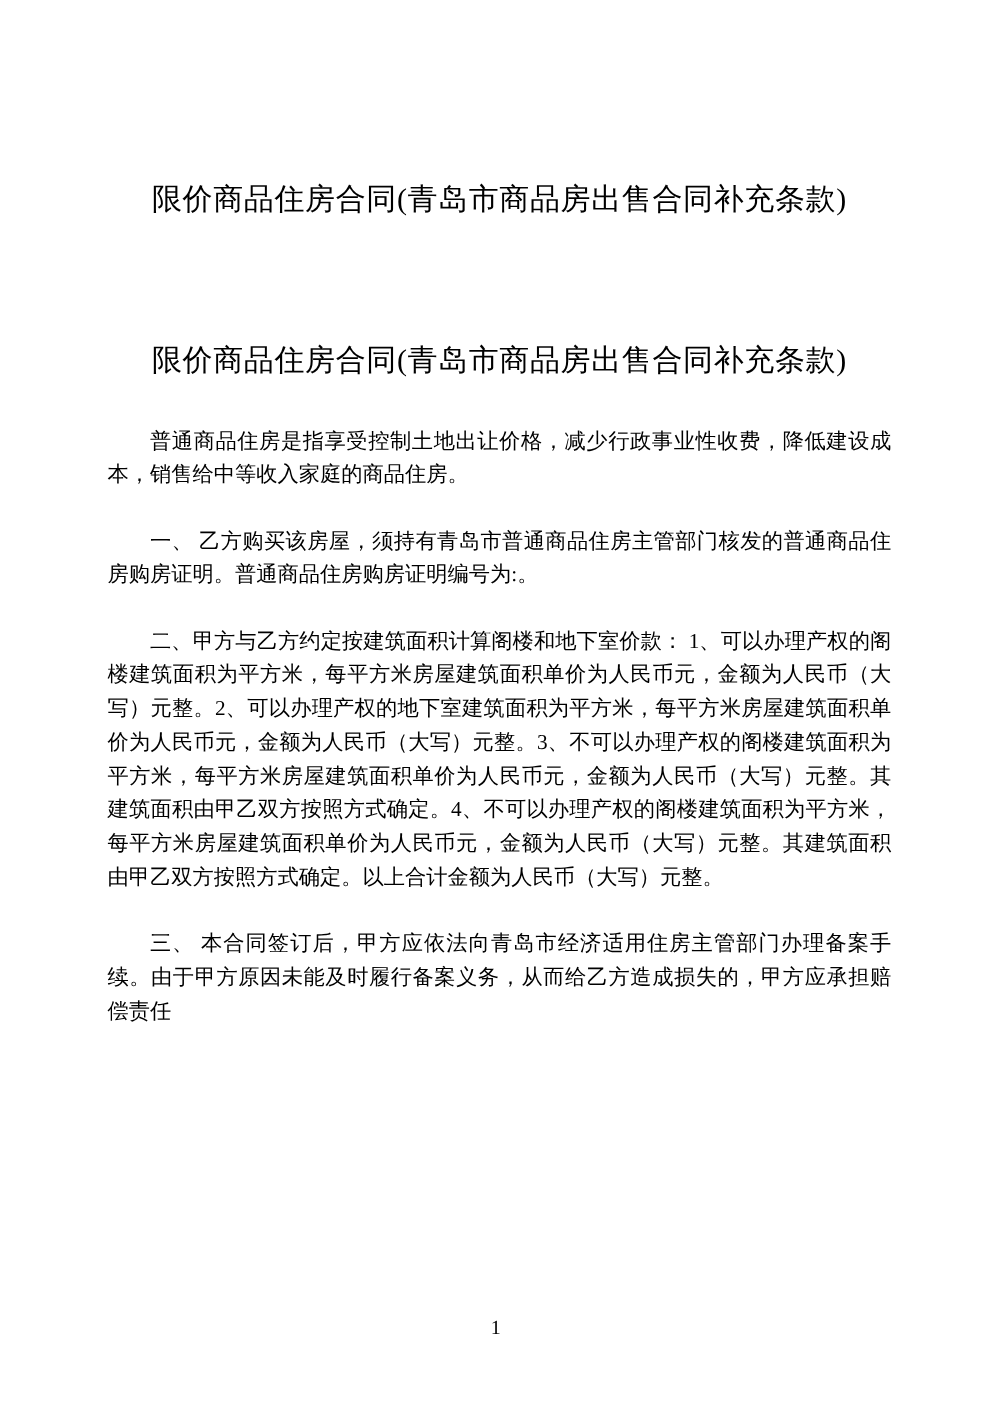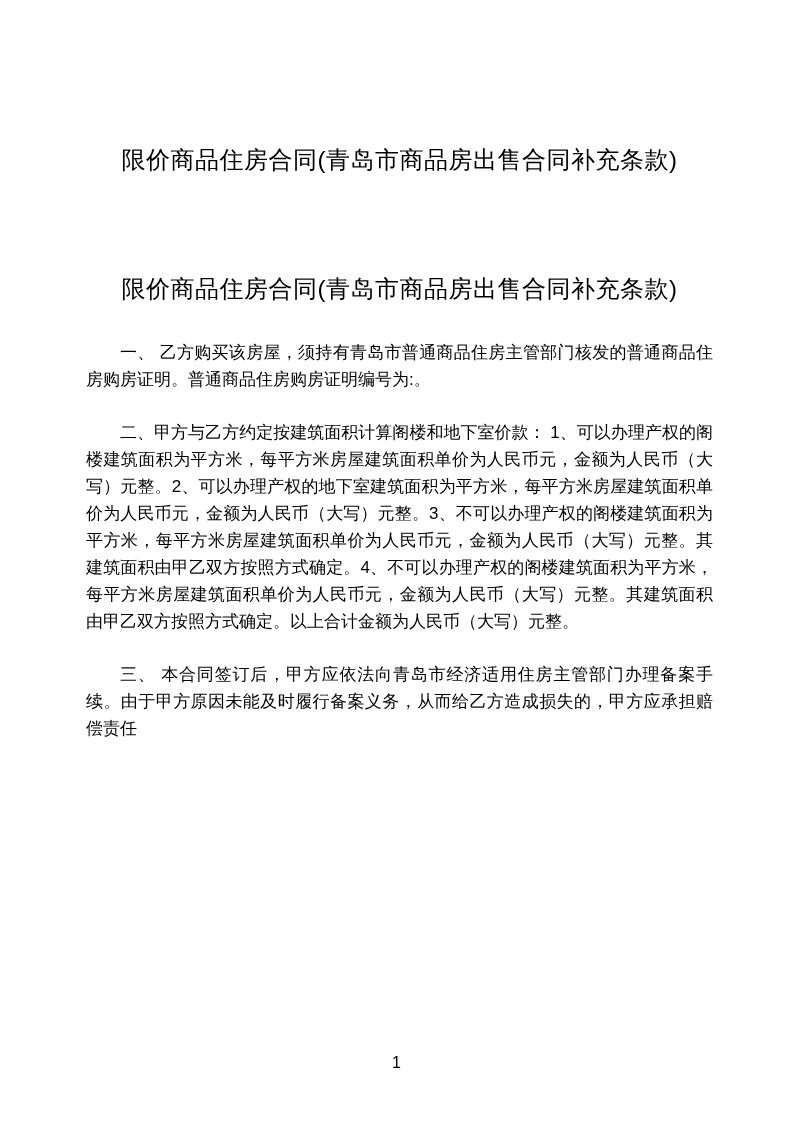--- a/index.html
+++ b/index.html
@@ -8,21 +8,21 @@
     padding: 0;
     background: #ffffff;
   }
   .page {
     position: relative;
     width: 793px;
     height: 1122px;
     margin: 0 auto;
     background: #ffffff;
     color: #000000;
-    font-family: Liberation Sans, sans-serif;
+    font-family: Liberation Serif, serif;
     box-sizing: border-box;
     padding: 146px 80px 12px 86px;
     overflow: hidden;
   }
   .doc-title {
     font-size: 24px;
     line-height: 28px;
     font-weight: 400;
     text-align: center;
     letter-spacing: 0.5px;
@@ -56,20 +56,21 @@
 </head>
 <body>
 
 <div class="page">
 
   <h1 class="doc-title">限价商品住房合同(青岛市商品房出售合同补充条款)</h1>
 
   <h2 class="doc-title second">限价商品住房合同(青岛市商品房出售合同补充条款)</h2>
 
   <div class="doc-body">
+    <p>普通商品住房是指享受控制土地出让价格，减少行政事业性收费，降低建设成本，销售给中等收入家庭的商品住房。</p>
     <p>一、 乙方购买该房屋，须持有青岛市普通商品住房主管部门核发的普通商品住房购房证明。普通商品住房购房证明编号为:。</p>
     <p>二、甲方与乙方约定按建筑面积计算阁楼和地下室价款： 1、可以办理产权的阁楼建筑面积为平方米，每平方米房屋建筑面积单价为人民币元，金额为人民币（大写）元整。2、可以办理产权的地下室建筑面积为平方米，每平方米房屋建筑面积单价为人民币元，金额为人民币（大写）元整。3、不可以办理产权的阁楼建筑面积为平方米，每平方米房屋建筑面积单价为人民币元，金额为人民币（大写）元整。其建筑面积由甲乙双方按照方式确定。4、不可以办理产权的阁楼建筑面积为平方米，每平方米房屋建筑面积单价为人民币元，金额为人民币（大写）元整。其建筑面积由甲乙双方按照方式确定。以上合计金额为人民币（大写）元整。</p>
     <p>三、 本合同签订后，甲方应依法向青岛市经济适用住房主管部门办理备案手续。由于甲方原因未能及时履行备案义务，从而给乙方造成损失的，甲方应承担赔偿责任</p>
   </div>
 
   <div class="page-number">1</div>
 
 </div>
 
 </body></html>

